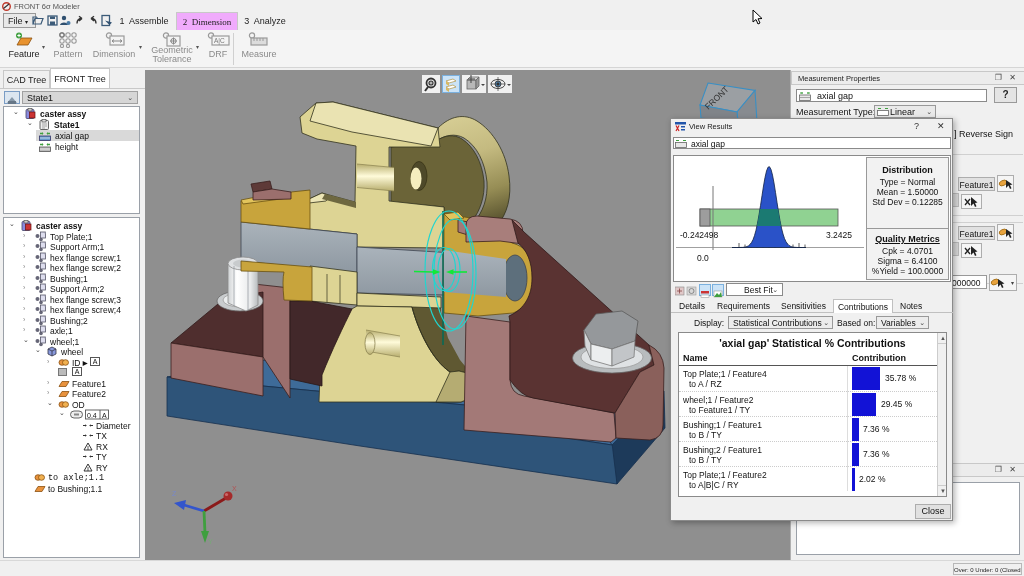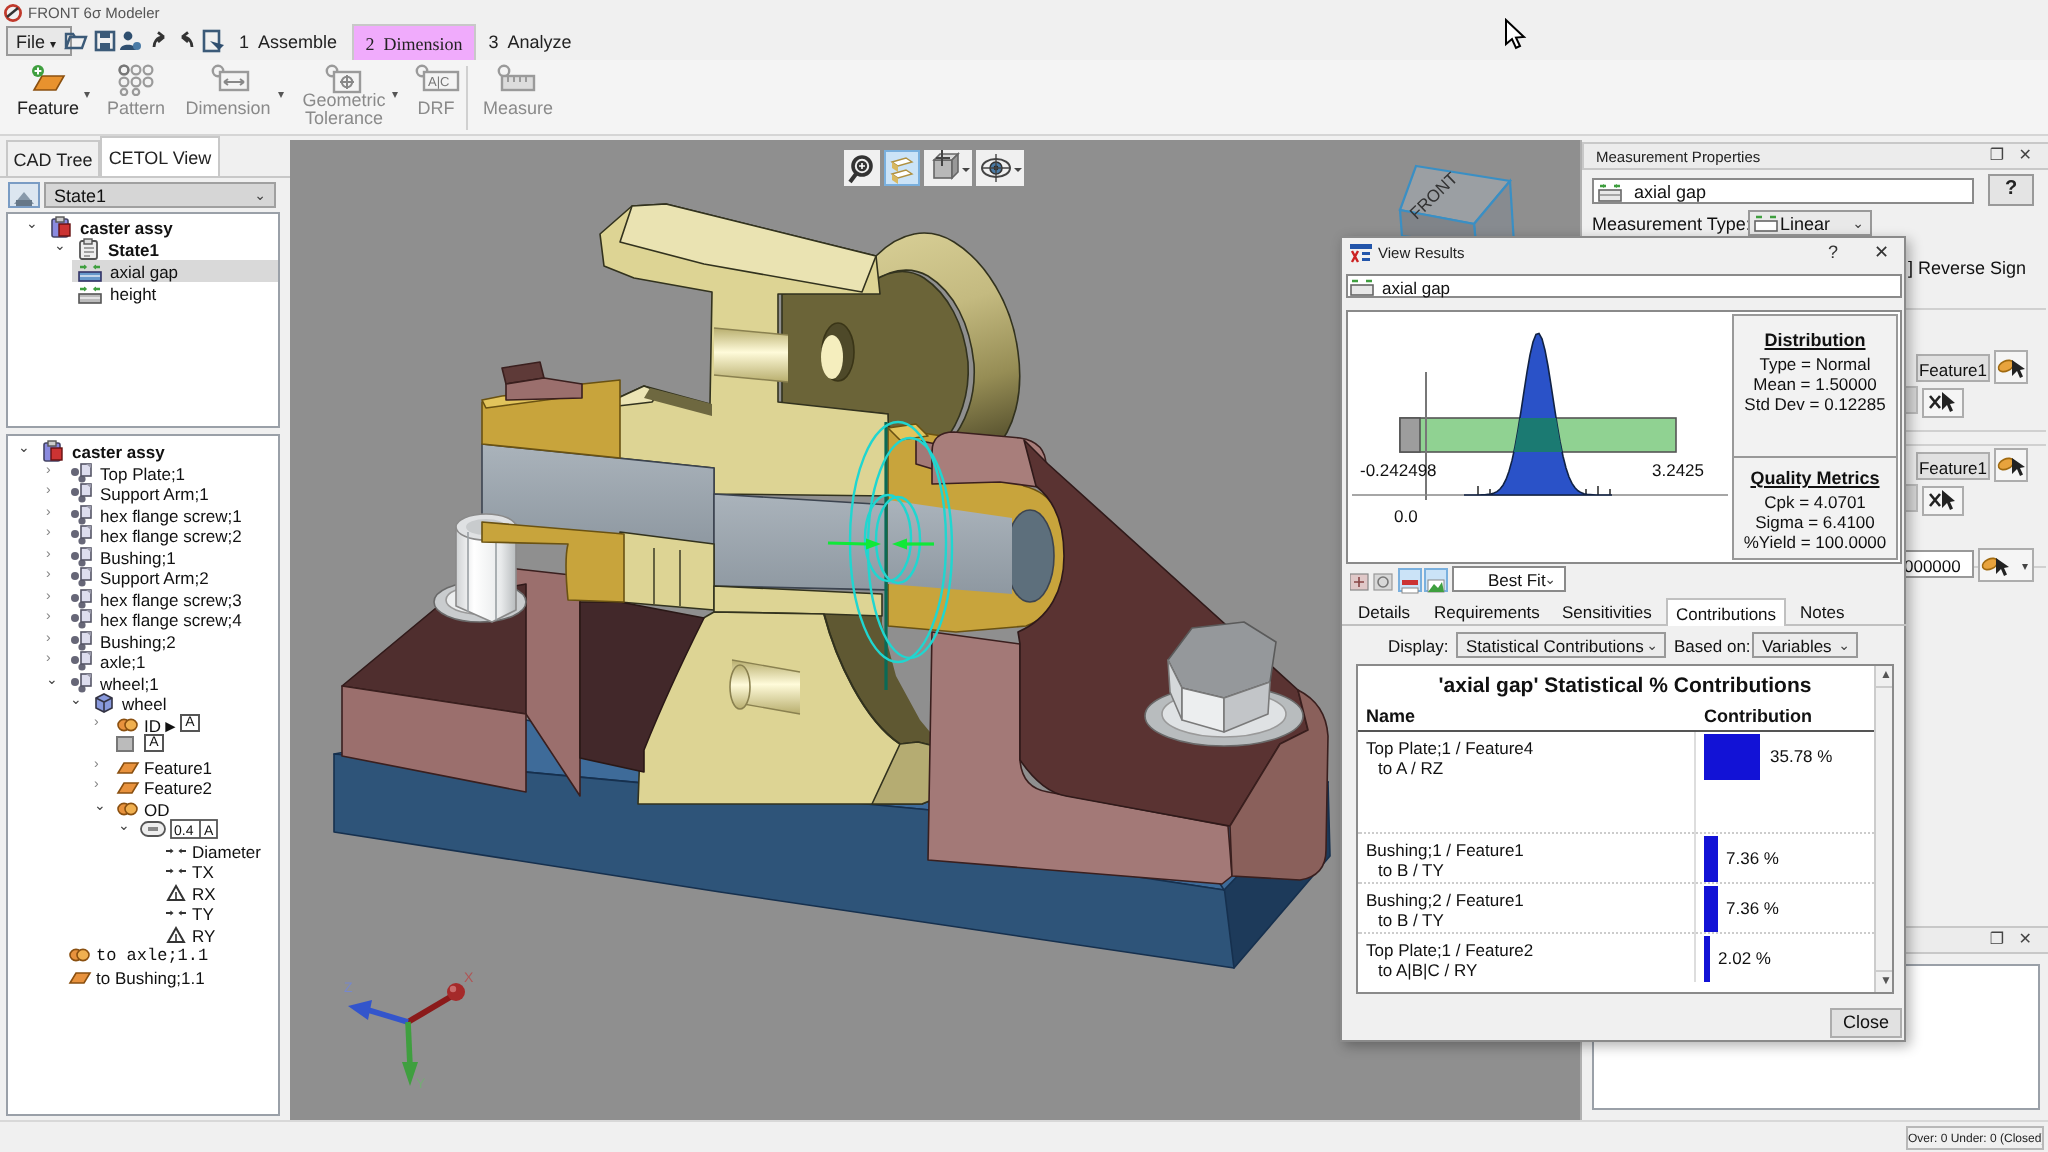--- a/index.html
+++ b/index.html
@@ -95,21 +95,21 @@
   <svg class="abs" style="left:248px;top:2px;" width="22" height="16" viewBox="0 0 22 16">
     <circle cx="4" cy="3.5" r="2.6" fill="none" stroke="#9a9a9a" stroke-width="1.2"></circle>
     <rect x="3" y="6" width="16" height="7" fill="#dcdcdc" stroke="#9a9a9a" stroke-width="1.2"></rect>
     <path d="M6 6 L6 9 M9 6 L9 9 M12 6 L12 9 M15 6 L15 9" stroke="#9a9a9a" stroke-width="1"></path>
   </svg>
   <div class="abs" style="left:234px;top:19px;width:50px;font-size:9px;color:#8a8a8a;text-align:center;">Measure</div>
 </div>
 
 <div class="abs" style="left:0;top:68px;width:145px;height:20px;background:#f0f0f0;">
   <div class="abs" style="left:3px;top:2px;width:47px;height:18px;border:1px solid #c8c8c8;border-bottom:none;font-size:9px;color:#222;text-align:center;padding-top:4px;background:#f0f0f0;">CAD Tree</div>
-  <div class="abs" style="left:50px;top:0px;width:60px;height:20px;border:1px solid #c8c8c8;border-bottom:none;background:#fff;font-size:9px;color:#222;text-align:center;padding-top:5px;">CETOL View</div>
+  <div class="abs" style="left:50px;top:0px;width:60px;height:20px;border:1px solid #c8c8c8;border-bottom:none;background:#fff;font-size:9px;color:#222;text-align:center;padding-top:5px;">FRONT Tree</div>
 </div>
 
 <div class="abs" id="leftpanel" style="left:0;top:88px;width:145px;height:472px;background:#f0f0f0;border-top:1px solid #c8c8c8;">
 
   <div class="abs" style="left:4px;top:2px;width:16px;height:13px;border:1px solid #7a9cc4;background:#dce6f0;">
     <svg width="14" height="11" viewBox="0 0 14 11">
         <path d="M2 8 L7 2 L12 8 Z" fill="#8899aa"></path>
         <rect x="3" y="6" width="8" height="3" fill="#667788"></rect>
       </svg>
   </div>
@@ -713,21 +713,21 @@
         </defs>
       <path id="bellp" d="M58,91.5 L58,91.5 L59.5,91.5 L61,91.5 L62.5,91.5 L64,91.5 L65.5,91.5 L67,91.4 L68.5,91.4 L70,91.2 L71.5,91.0 L73,90.5 L74.5,89.8 L76,88.5 L77.5,86.6 L79,83.7 L80.5,79.6 L82,74.2 L83.5,67.3 L85,59.0 L86.5,49.6 L88,39.7 L89.5,30.0 L91,21.5 L92.5,15.0 L94,11.2 L95.5,10.7 L97,13.4 L98.5,19.1 L100,27.0 L101.5,36.4 L103,46.3 L104.5,56.0 L106,64.7 L107.5,72.1 L109,78.0 L110.5,82.5 L112,85.7 L113.5,87.9 L115,89.4 L116.5,90.3 L118,90.9 L119.5,91.2 L121,91.3 L122.5,91.4 L124,91.5 L125.5,91.5 L127,91.5 L128.5,91.5 L130,91.5 L131.5,91.5 L132,91.5 Z" fill="#2a52c8" stroke="#112244" stroke-width="0.8"></path>
       <path id="bellp2" d="M58,91.5 L58,91.5 L59.5,91.5 L61,91.5 L62.5,91.5 L64,91.5 L65.5,91.5 L67,91.4 L68.5,91.4 L70,91.2 L71.5,91.0 L73,90.5 L74.5,89.8 L76,88.5 L77.5,86.6 L79,83.7 L80.5,79.6 L82,74.2 L83.5,67.3 L85,59.0 L86.5,49.6 L88,39.7 L89.5,30.0 L91,21.5 L92.5,15.0 L94,11.2 L95.5,10.7 L97,13.4 L98.5,19.1 L100,27.0 L101.5,36.4 L103,46.3 L104.5,56.0 L106,64.7 L107.5,72.1 L109,78.0 L110.5,82.5 L112,85.7 L113.5,87.9 L115,89.4 L116.5,90.3 L118,90.9 L119.5,91.2 L121,91.3 L122.5,91.4 L124,91.5 L125.5,91.5 L127,91.5 L128.5,91.5 L130,91.5 L131.5,91.5 L132,91.5 Z" fill="#1b7a72" stroke="none" clip-path="url(#barclip)"></path>
 
       <text x="6" y="82" font-size="8.5" fill="#111" font-family="Liberation Sans">-0.242498</text>
       <text x="152" y="82" font-size="8.5" fill="#111" font-family="Liberation Sans">3.2425</text>
       <text x="23" y="105" font-size="8.5" fill="#111" font-family="Liberation Sans">0.0</text>
     </svg>
 
     <div class="abs" style="left:192px;top:1px;width:83px;height:123px;background:#f2f2f2;border:1px solid #999;font-size:8.5px;color:#111;text-align:center;">
-      <div style="margin-top:7px;font-weight:bold;text-decoration:underline;font-size:9px;">Distribution</div>
+      <div style="margin-top:7px;font-weight:bold;font-size:9px;">Distribution</div>
       <div style="margin-top:2px;">Type = Normal</div>
       <div>Mean = 1.50000</div>
       <div>Std Dev = 0.12285</div>
       <div style="border-top:1px solid #999;margin-top:21px;padding-top:5px;font-weight:bold;text-decoration:underline;font-size:9px;">Quality Metrics</div>
       <div style="margin-top:2px;">Cpk = 4.0701</div>
       <div>Sigma = 6.4100</div>
       <div>%Yield = 100.0000</div>
     </div>
   </div>
 
@@ -774,20 +774,26 @@
     <span class="abs" style="left:173px;top:20px;font-weight:bold;font-size:9px;color:#111;">Contribution</span>
     <div class="abs" style="left:0px;top:32px;width:258px;height:1px;background:#555;"></div>
     <div class="abs" style="left:168px;top:33px;width:1px;height:125px;background:#ddd;"></div>
 
     <div class="abs" style="left:0;top:33px;width:258px;height:25px;">
       <div class="abs" style="left:4px;top:3px;font-size:8.5px;color:#111;">Top Plate;1 / Feature4</div>
       <div class="abs" style="left:10px;top:13px;font-size:8.5px;color:#111;">to A / RZ</div>
       <div class="abs" style="left:173px;top:1px;width:28px;height:23px;background:#1212d6;"></div>
       <div class="abs" style="left:206px;top:7px;font-size:8.5px;color:#111;">35.78 %</div>
     </div>
+    <div class="abs" style="left:0;top:58px;width:258px;height:25px;border-top:1px dotted #ccc;">
+      <div class="abs" style="left:4px;top:3px;font-size:8.5px;color:#111;">wheel;1 / Feature2</div>
+      <div class="abs" style="left:10px;top:13px;font-size:8.5px;color:#111;">to Feature1 / TY</div>
+      <div class="abs" style="left:173px;top:1px;width:24px;height:23px;background:#1212d6;"></div>
+      <div class="abs" style="left:202px;top:7px;font-size:8.5px;color:#111;">29.45 %</div>
+    </div>
     <div class="abs" style="left:0;top:83px;width:258px;height:25px;border-top:1px dotted #ccc;">
       <div class="abs" style="left:4px;top:3px;font-size:8.5px;color:#111;">Bushing;1 / Feature1</div>
       <div class="abs" style="left:10px;top:13px;font-size:8.5px;color:#111;">to B / TY</div>
       <div class="abs" style="left:173px;top:1px;width:7px;height:23px;background:#1212d6;"></div>
       <div class="abs" style="left:184px;top:7px;font-size:8.5px;color:#111;">7.36 %</div>
     </div>
     <div class="abs" style="left:0;top:108px;width:258px;height:25px;border-top:1px dotted #ccc;">
       <div class="abs" style="left:4px;top:3px;font-size:8.5px;color:#111;">Bushing;2 / Feature1</div>
       <div class="abs" style="left:10px;top:13px;font-size:8.5px;color:#111;">to B / TY</div>
       <div class="abs" style="left:173px;top:1px;width:7px;height:23px;background:#1212d6;"></div>

